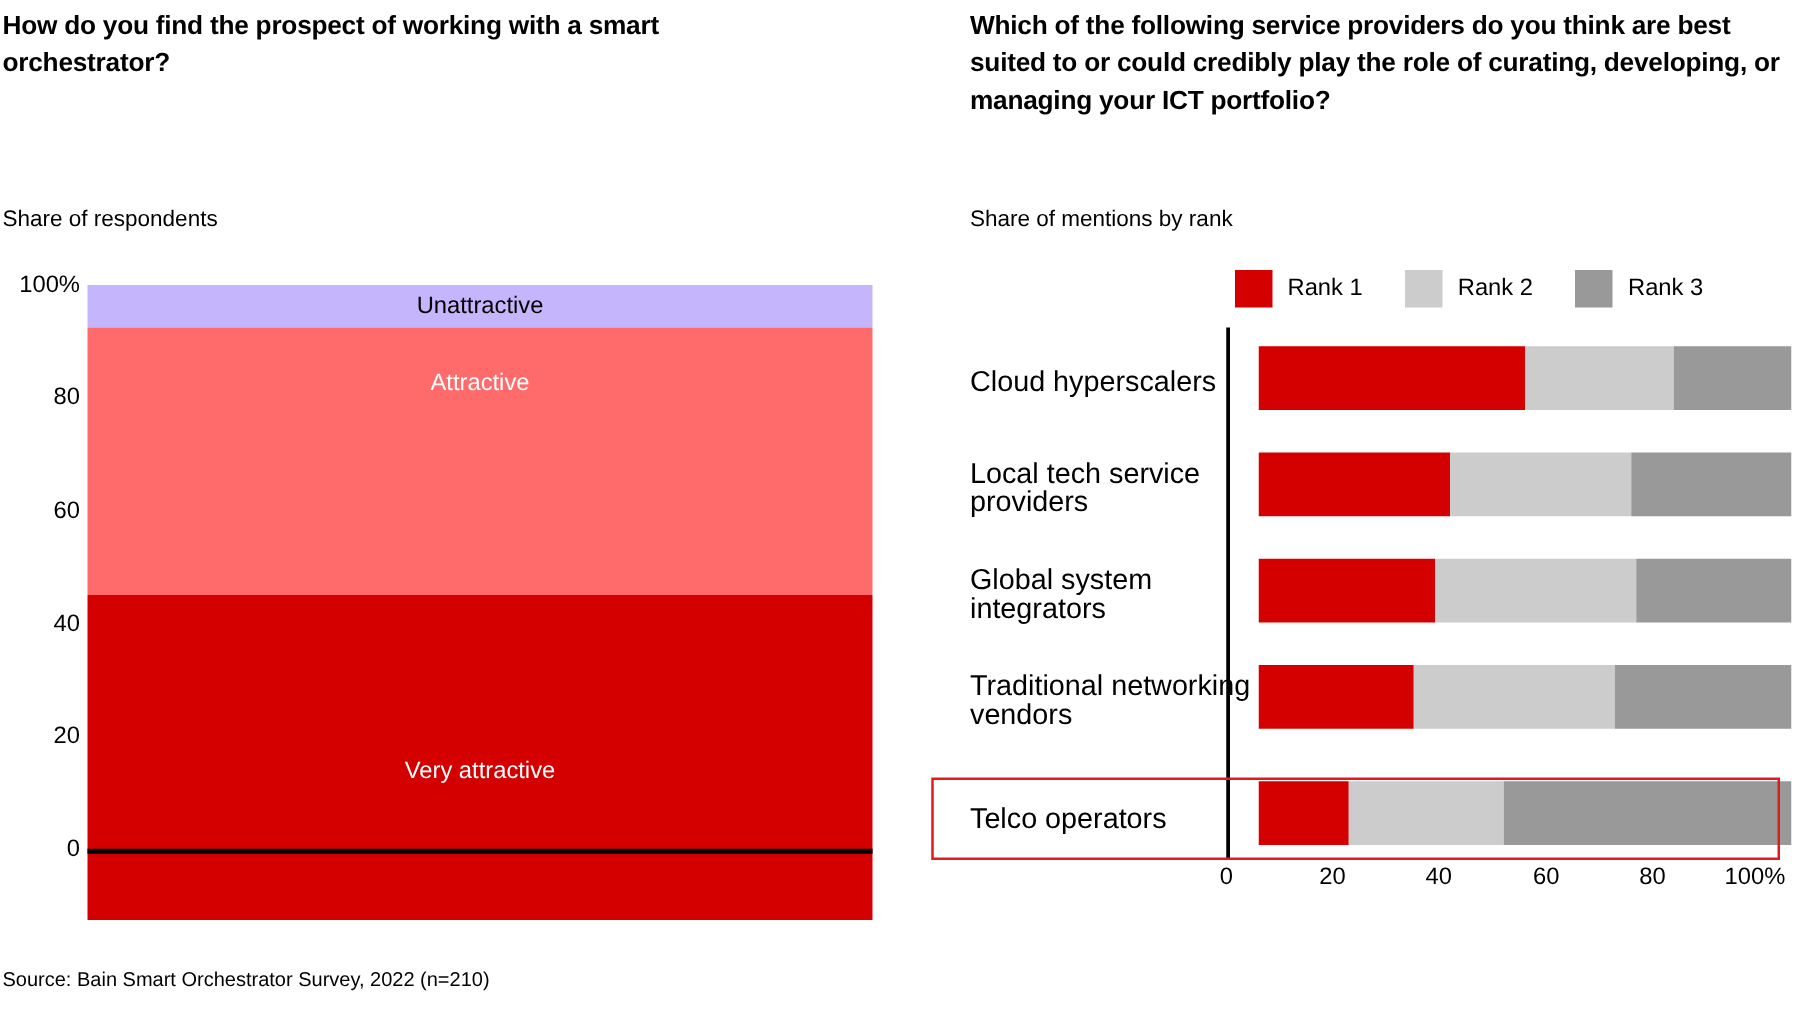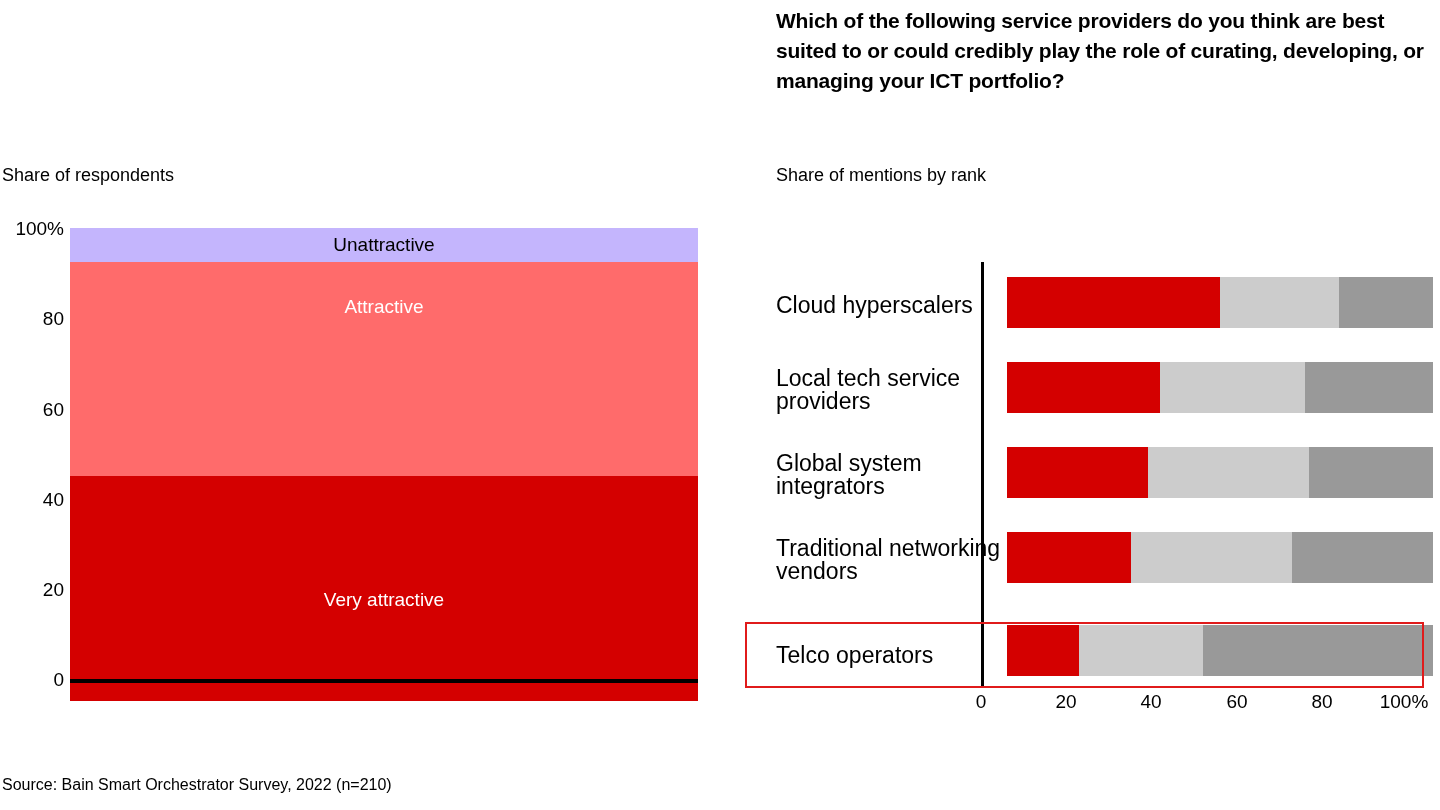--- a/index.html
+++ b/index.html
@@ -182,54 +182,69 @@
     font-size: 16px;
     line-height: 20px;
     color: #000;
   }
 </style>
 </head>
 <body>
 
 <div class="panel panel-left">
 
+  <div class="exhibit-title title-left">How do you find the prospect of working with a smart orchestrator?</div>
 
   <div class="subtitle sub-left">Share of respondents</div>
 
   <div class="ytick-wrap">
     <div class="ytick" style="top:228px">100%</div>
     <div class="ytick" style="top:318px">80</div>
     <div class="ytick" style="top:409px">60</div>
     <div class="ytick" style="top:499px">40</div>
     <div class="ytick" style="top:589px">20</div>
     <div class="ytick" style="top:679px">0</div>
   </div>
 
   <div class="left-plot">
     <div class="stack-seg" style="top:0px; height:34px; background:#c4b5fd;">
       <span class="stack-label on-light">Unattractive</span>
     </div>
     <div class="stack-seg" style="top:34px; height:214px; background:#ff6b6b;">
       <span class="stack-label on-dark" style="position:relative; top:-62px;">Attractive</span>
     </div>
-    <div class="stack-seg" style="top:248px; height:225px; background:#d40000;justify-content:center;">
+    <div class="stack-seg" style="top:248px; height:260px; background:#d40000;justify-content:center;">
       <span class="stack-label on-dark" style="position:relative; top:11px;">Very attractive</span>
     </div>
   </div>
 
   <div class="left-baseline"></div>
 
 </div>
 
 <div class="panel panel-right">
 
   <div class="exhibit-title title-right">Which of the following service providers do you think are best suited to or could credibly play the role of curating, developing, or managing your ICT portfolio?</div>
 
   <div class="subtitle sub-right">Share of mentions by rank</div>
 
+  <div class="legend">
+    <div class="legend-item">
+      <span class="legend-swatch" style="background:#d40000"></span>
+      <span>Rank 1</span>
+    </div>
+    <div class="legend-item">
+      <span class="legend-swatch" style="background:#cccccc"></span>
+      <span>Rank 2</span>
+    </div>
+    <div class="legend-item">
+      <span class="legend-swatch" style="background:#999999"></span>
+      <span>Rank 3</span>
+    </div>
+  </div>
 
   <div class="cat-wrap">
     <div class="cat-label" style="top:305px">Cloud hyperscalers</div>
     <div class="cat-label" style="top:390px">Local tech service providers</div>
     <div class="cat-label" style="top:475px">Global system integrators</div>
     <div class="cat-label" style="top:655px">Telco operators</div>
     <div class="cat-label" style="top:560px">Traditional networking vendors</div>
   </div>
 
   <div class="right-plot">

